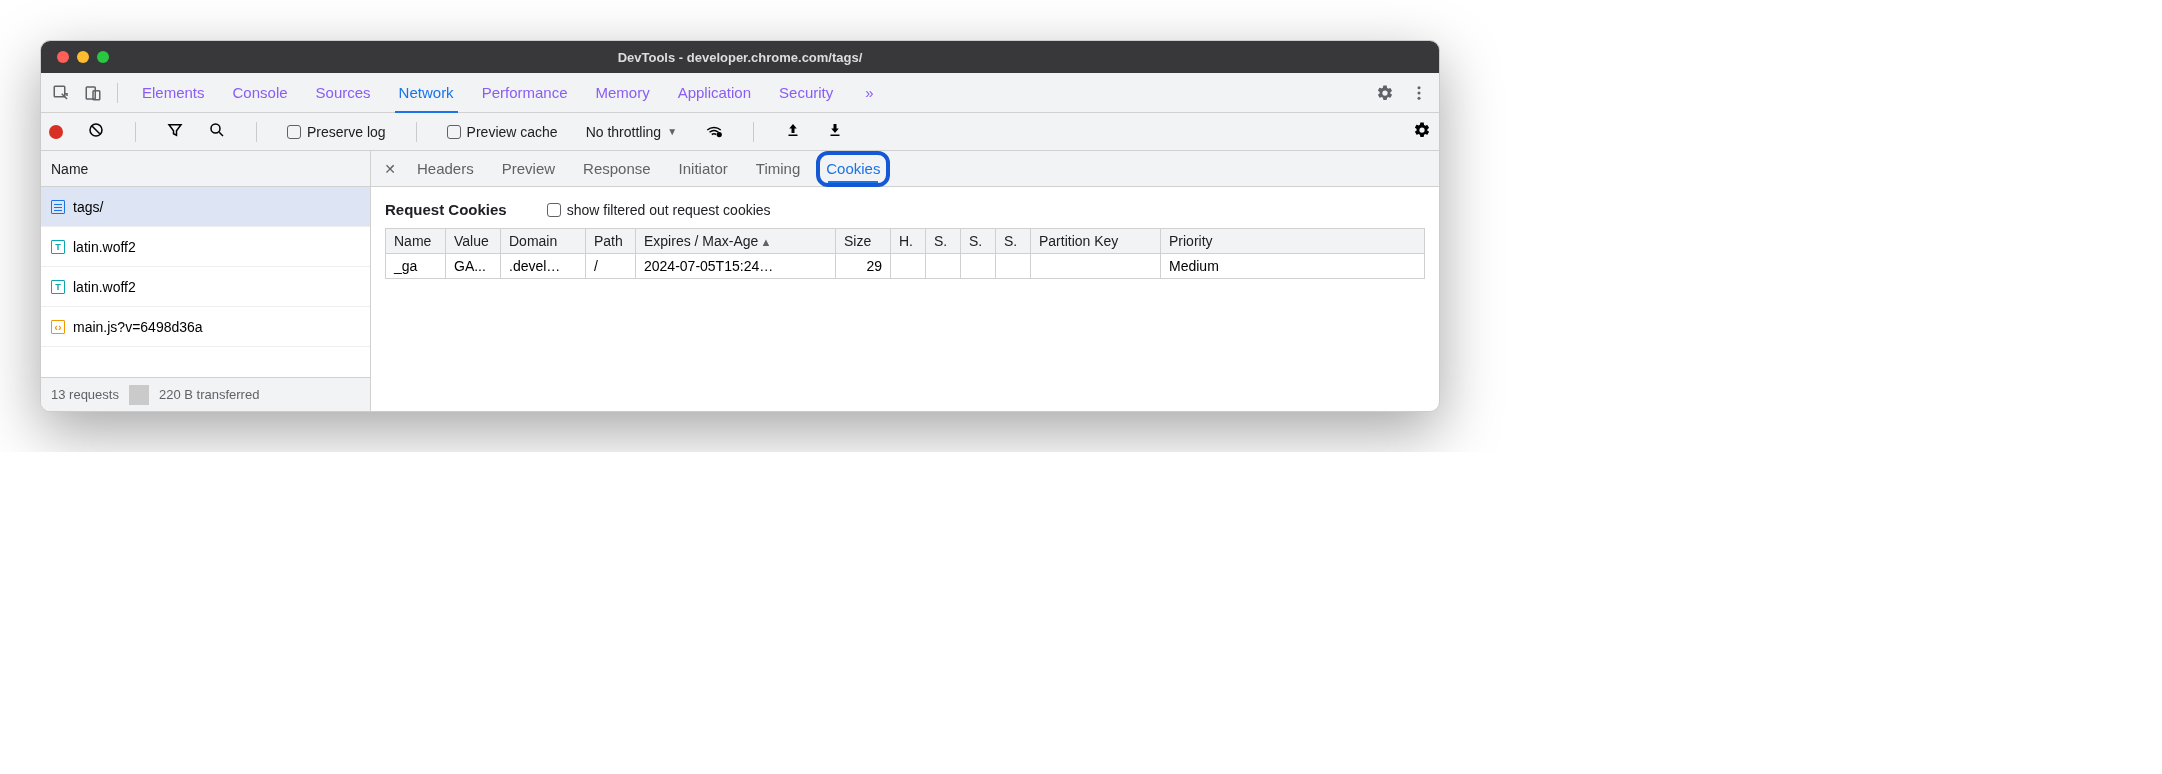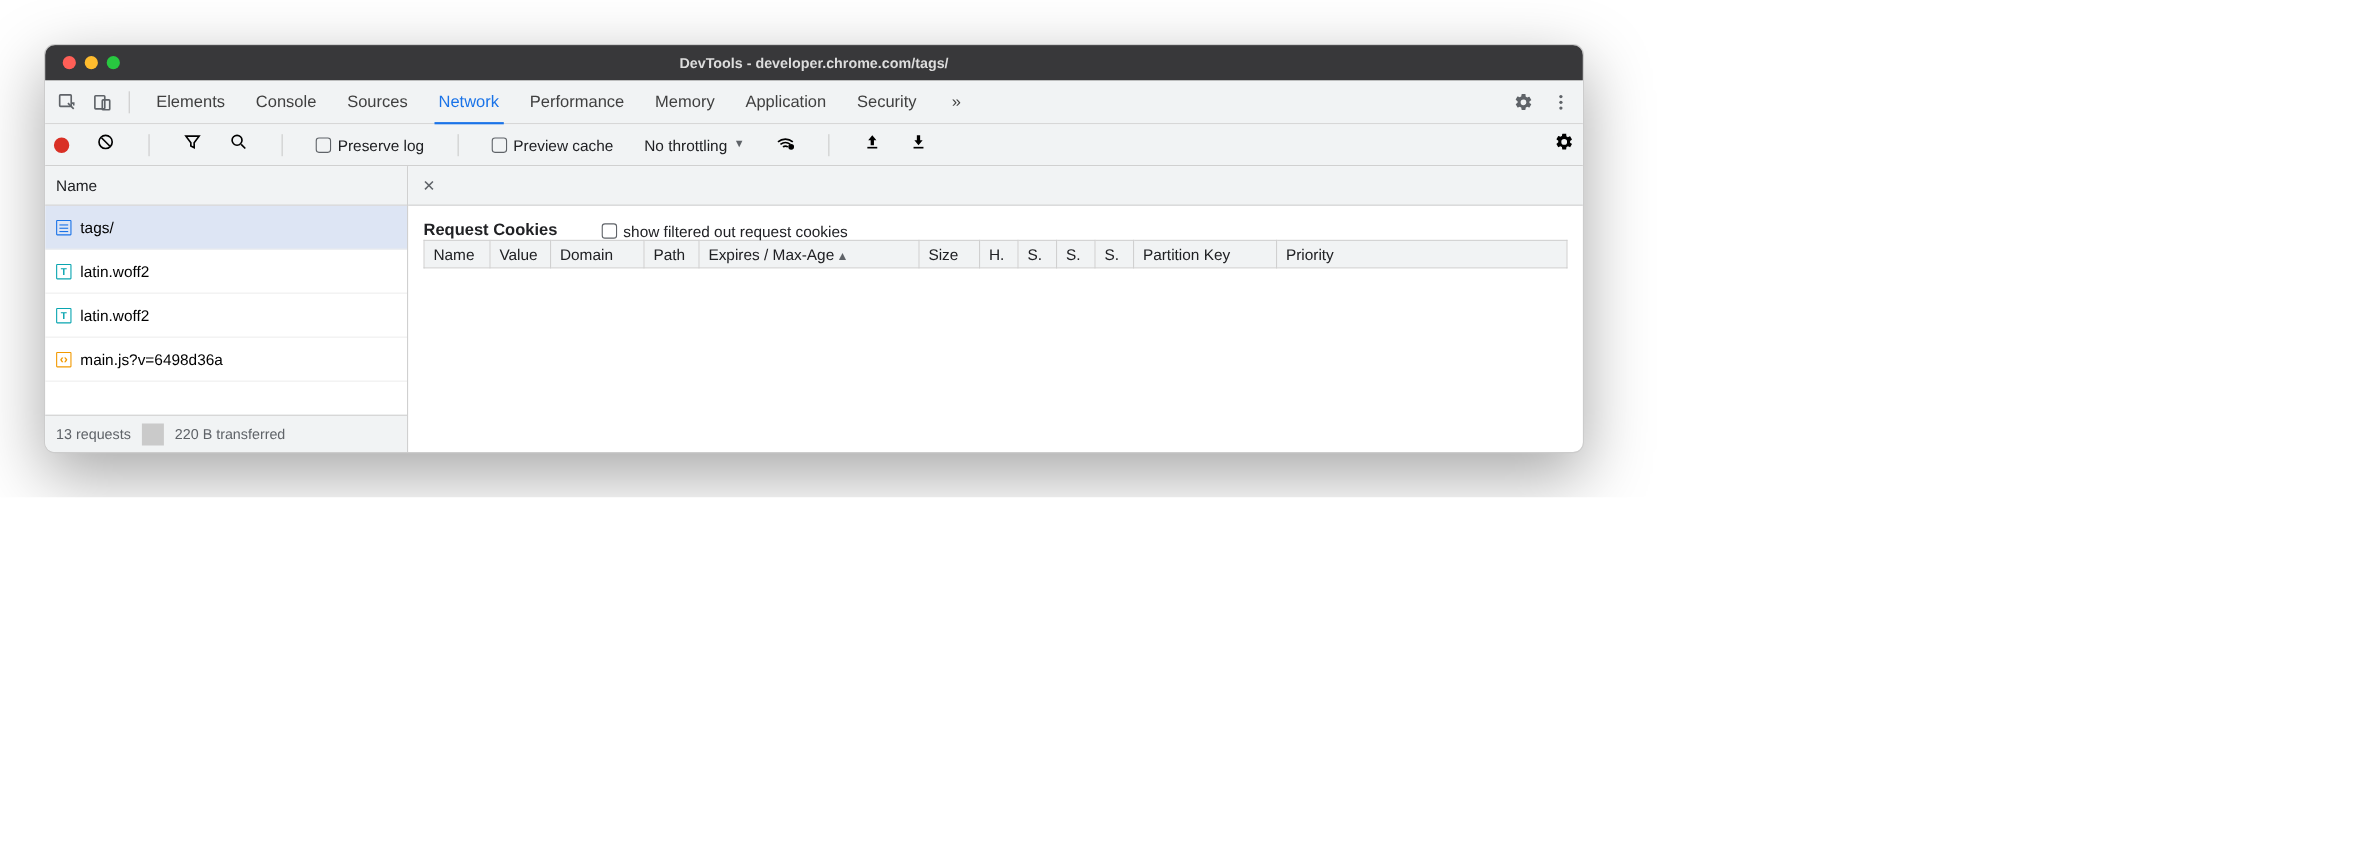--- a/index.html
+++ b/index.html
@@ -53,21 +53,21 @@
   color: #5f6368;
   cursor: pointer;
 }
 .divider { width: 1px; height: 20px; background: #cacaca; margin: 0 6px; }
 .tab {
   padding: 0 14px;
   height: 40px;
   display: flex;
   align-items: center;
   font-size: 15px;
-  color: #404040;
+  color: #8b5cf6;
   cursor: pointer;
 }
 .tab.active {
   color: #1a73e8;
   position: relative;
   font-weight: 500;
 }
 .tab.active::after {
   content: "";
   position: absolute;
@@ -173,21 +173,21 @@
   content:""; position:absolute; left:8px; right:8px; bottom:0; height:2px; background:#1a73e8;
 }
 .highlight {
   border: 4px solid #1558d6;
   border-radius: 12px;
   margin: -4px 2px;
   padding: 0 6px;
 }
 .panel { padding: 14px 14px 6px 14px; }
 .panelhead {
-  display:flex; align-items:center; gap: 40px; 
+  display:flex; align-items:center; gap: 40px; margin-bottom: 10px;
 }
 .panelhead .ptitle { font-size: 15px; font-weight: 700; color:#202124; }
 table {
   width: 100%;
   border-collapse: collapse;
   font-size: 14px;
 }
 th, td {
   border: 1px solid #d0d0d0;
   padding: 4px 8px;
@@ -343,20 +343,28 @@
         </div>
       <div class="sidefoot">
         <span>13 requests</span>
         <span class="sep"></span>
         <span>220 B transferred</span>
       </div>
     </div>
     <div class="main">
       <div class="subtabs">
         <div class="close">✕</div>
+        <div id="subtabs-holder" style="display:flex;align-items:center;">
+            <div class="subtab">Headers</div>
+            <div class="subtab">Preview</div>
+            <div class="subtab">Response</div>
+            <div class="subtab">Initiator</div>
+            <div class="subtab">Timing</div>
+            <div class="subtab active highlight">Cookies</div>
+          </div>
       </div>
       <div class="panel">
         <div class="panelhead">
           <span class="ptitle">Request Cookies</span>
           <label class="chk">
             <span class="box"></span>
               <span>show filtered out request cookies</span>
           </label>
         </div>
         <table>
@@ -384,19 +392,33 @@
                 <th>Size</th>
                 <th>H.</th>
                 <th>S.</th>
                 <th>S.</th>
                 <th>S.</th>
                 <th>Partition Key</th>
                 <th>Priority</th>
               </tr>
             </thead>
           <tbody id="tbody">
+              <tr>
+                <td>_ga</td>
+                <td>GA...</td>
+                <td>.devel…</td>
+                <td>/</td>
+                <td>2024-07-05T15:24…</td>
+                <td class="numcell">29</td>
+                <td></td>
+                <td></td>
+                <td></td>
+                <td></td>
+                <td></td>
+                <td>Medium</td>
+              </tr>
             </tbody>
         </table>
       </div>
     </div>
   </div>
 
 </div>
 
 </body></html>

